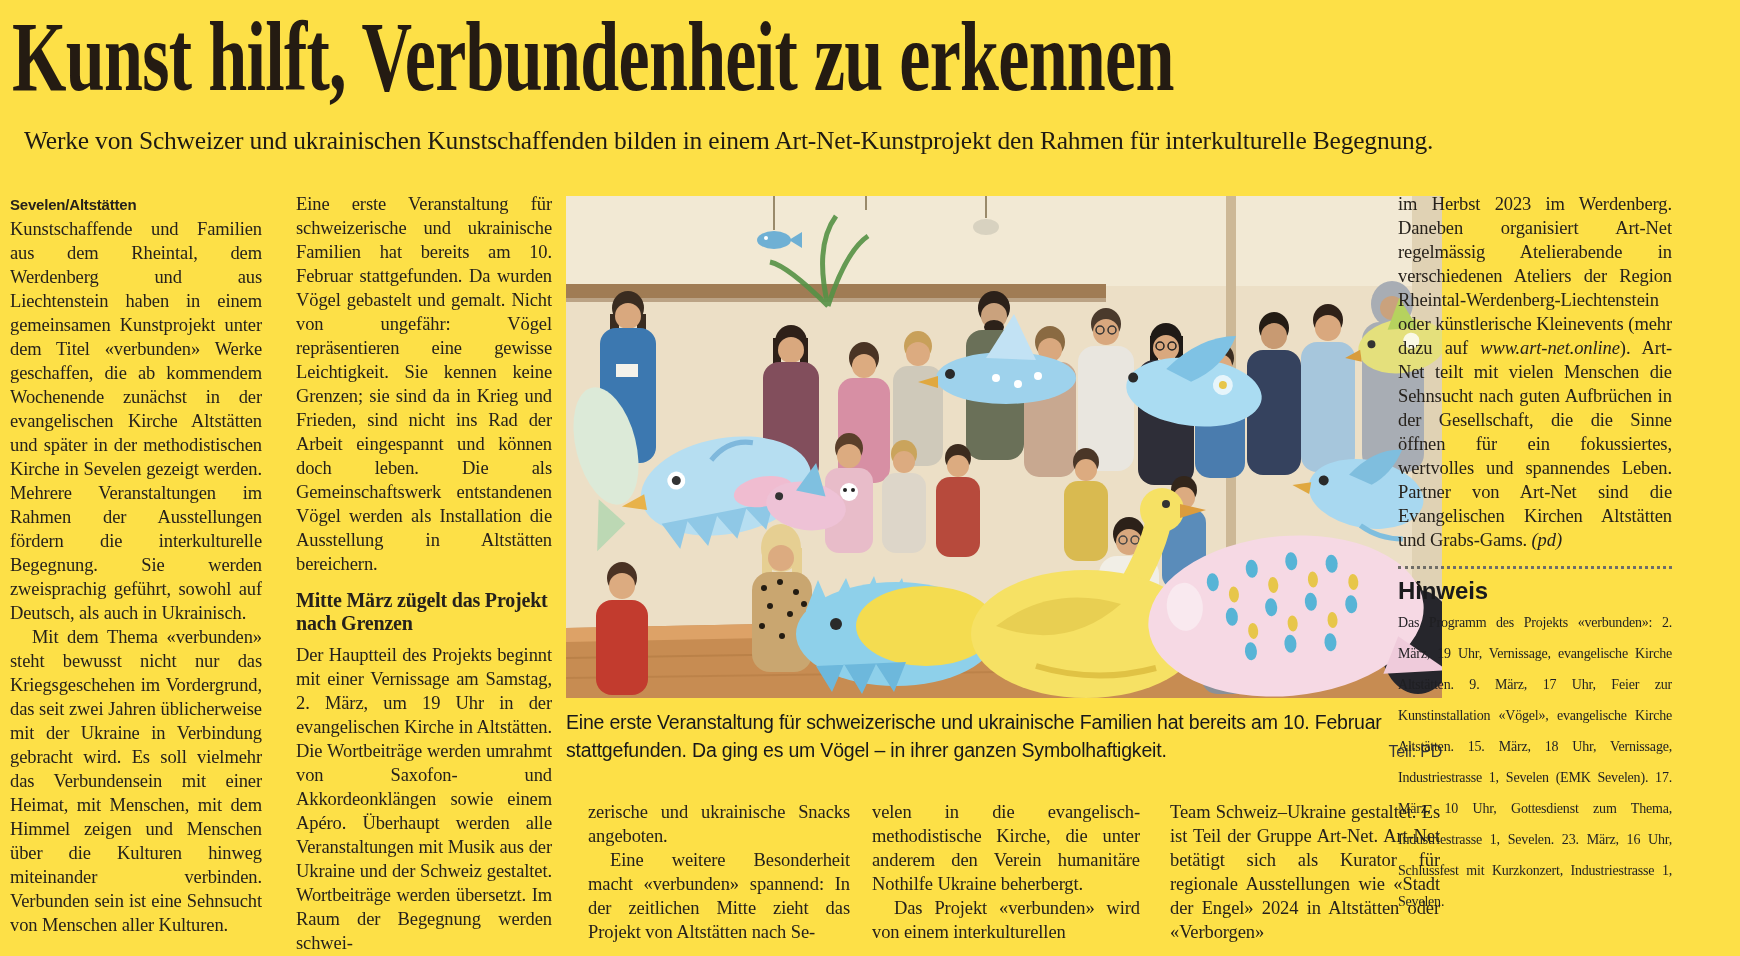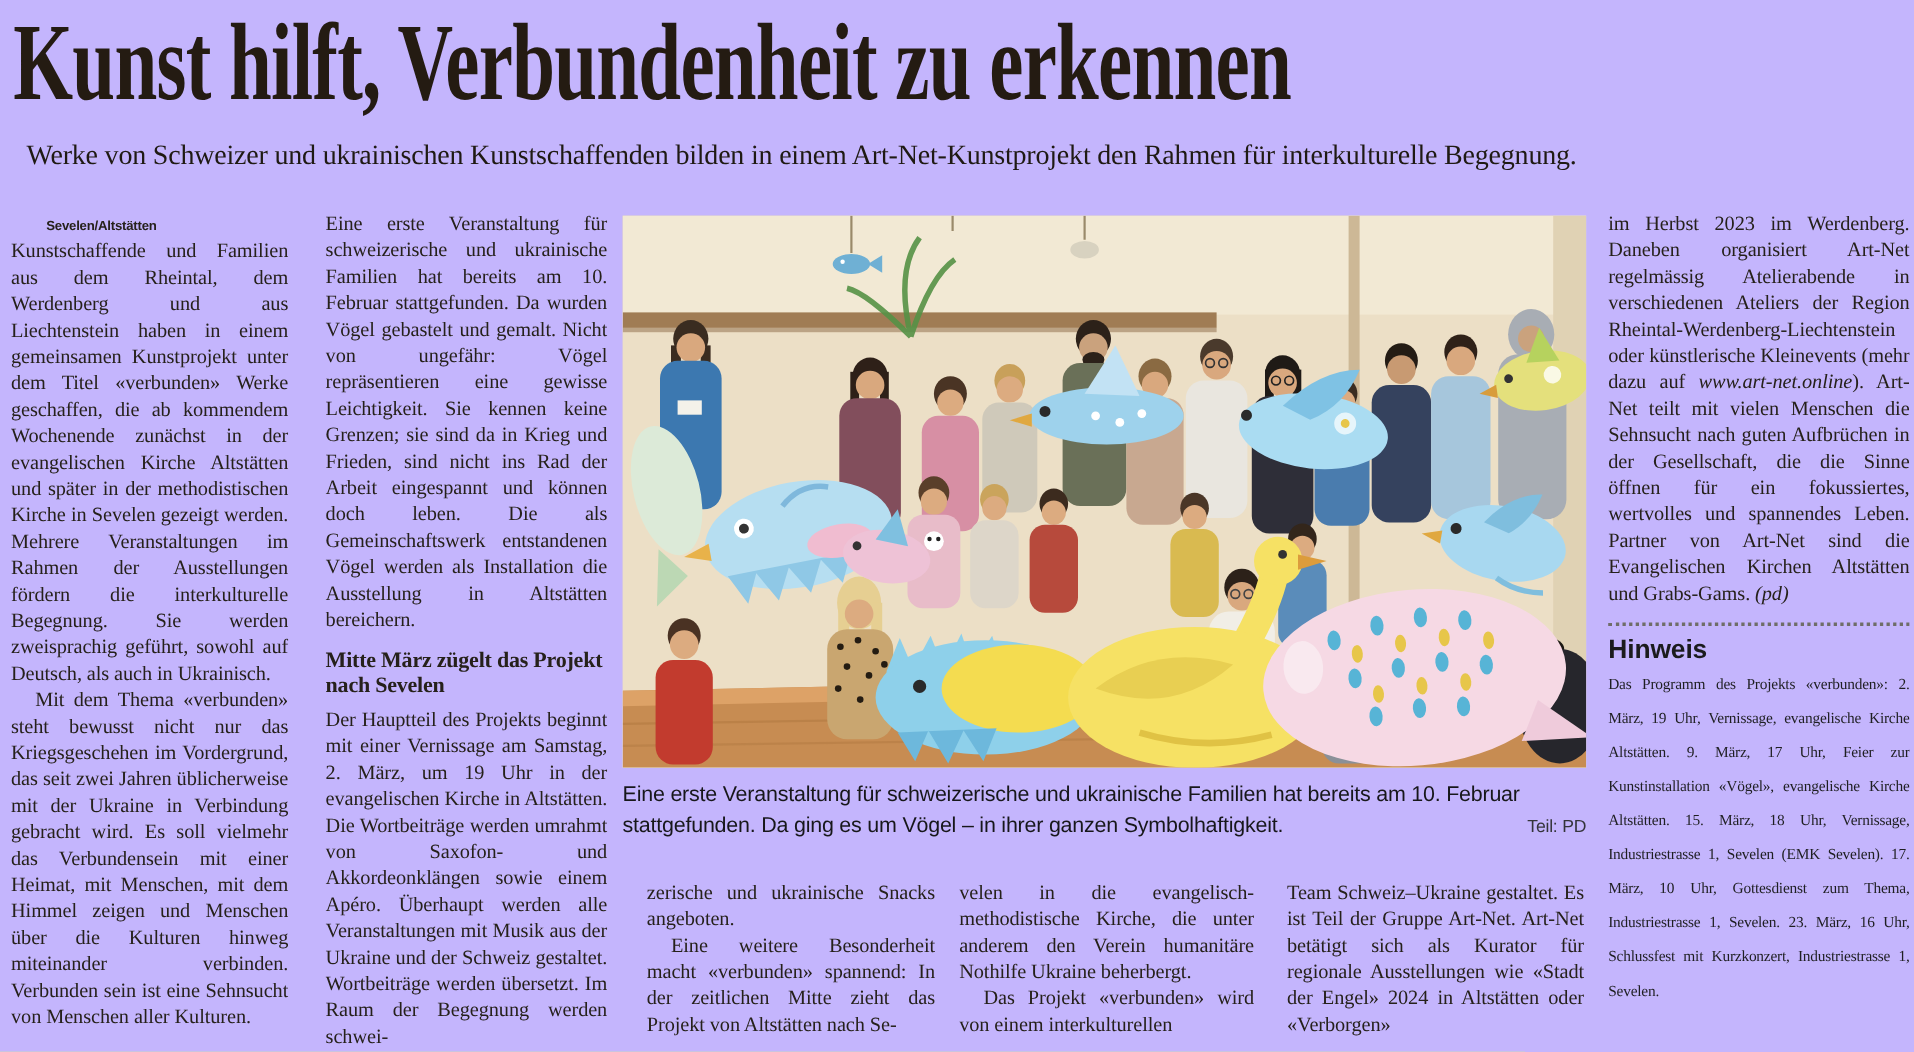--- a/index.html
+++ b/index.html
@@ -1,18 +1,18 @@
 <!DOCTYPE html>
 <html lang="de"><head>
 <meta charset="utf-8">
 <style>
   html,body { margin:0; padding:0; background:#cfcdc8; }
   .sheet {
     position:relative; width:1740px; height:956px;
-    background:#c4b5fd; overflow:hidden;
+    background:#fde047; overflow:hidden;
     font-family:"Liberation Serif", serif; color:#26211b;
   }
   .headline {
     position:absolute; left:12px; top:8px; margin:0;
     font-family:"Liberation Serif", serif; font-weight:bold;
     font-size:100px; line-height:98px; letter-spacing:-1px;
     color:#241b12; white-space:nowrap;
     transform:scaleX(0.70); transform-origin:left top;
   }
   .subhead {
@@ -24,24 +24,24 @@
     font-size:18.5px; line-height:24px; letter-spacing:-0.1px;
     text-align:justify; hyphens:auto; -webkit-hyphens:auto;
   }
   .bodycol p { margin:0; }
   .bodycol p.indent { text-indent:22px; }
   .col1 { left:10px;   width:252px; }
   .col2 { left:296px;  width:256px; }
   .col3 { left:588px;  top:800px; width:262px; height:156px; }
   .col4 { left:872px;  top:800px; width:268px; height:156px; }
   .col5 { left:1170px; top:800px; width:270px; height:156px; }
-  .col6 { left:1462px; width:274px; }
+  .col6 { left:1398px; width:274px; }
   .dateline {
     font-family:"Liberation Sans", sans-serif; font-weight:bold;
-    font-size:12px; letter-spacing:-0.2px;margin-left:32px;
+    font-size:15px; letter-spacing:-0.2px;
   }
   .colsubhead {
     font-weight:bold; font-size:20px; line-height:23px;
     margin:13px 0 8px 0 !important; text-align:left; letter-spacing:-0.2px;
   }
   .em { font-style:italic; }
   .photo {
     position:absolute; left:566px; top:196px; width:876px; height:502px;
     margin:0; background:#e9dec4; overflow:hidden;
   }
@@ -77,21 +77,21 @@
   <h1 class="headline">Kunst hilft, Verbundenheit zu erkennen</h1>
   <p class="subhead">Werke von Schweizer und ukrainischen Kunstschaffenden bilden in einem Art-Net-Kunstprojekt den Rahmen für interkulturelle Begegnung.</p>
 
   <div class="bodycol col1">
     <p><span class="dateline">Sevelen/Altstätten</span> <span>Kunstschaffende und Familien aus dem Rheintal, dem Werdenberg und aus Liechtenstein haben in einem gemeinsamen Kunstprojekt unter dem Titel «verbunden» Werke geschaffen, die ab kommendem Wochenende zunächst in der evangelischen Kirche Altstätten und später in der methodistischen Kirche in Sevelen gezeigt werden. Mehrere Veranstaltungen im Rahmen der Ausstellungen fördern die interkulturelle Begegnung. Sie werden zweisprachig geführt, sowohl auf Deutsch, als auch in Ukrainisch.</span></p>
     <p class="indent">Mit dem Thema «verbunden» steht bewusst nicht nur das Kriegsgeschehen im Vordergrund, das seit zwei Jahren üblicherweise mit der Ukraine in Verbindung gebracht wird. Es soll vielmehr das Verbundensein mit einer Heimat, mit Menschen, mit dem Himmel zeigen und Menschen über die Kulturen hinweg miteinander verbinden. Verbunden sein ist eine Sehnsucht von Menschen aller Kulturen.</p>
   </div>
 
   <div class="bodycol col2">
     <p>Eine erste Veranstaltung für schweizerische und ukrainische Familien hat bereits am 10. Februar stattgefunden. Da wurden Vögel gebastelt und gemalt. Nicht von ungefähr: Vögel repräsentieren eine gewisse Leichtigkeit. Sie kennen keine Grenzen; sie sind da in Krieg und Frieden, sind nicht ins Rad der Arbeit eingespannt und können doch leben. Die als Gemeinschaftswerk entstandenen Vögel werden als Installation die Ausstellung in Altstätten bereichern.</p>
-    <p class="colsubhead">Mitte März zügelt das Projekt nach Sevelen</p>
+    <p class="colsubhead">Mitte März zügelt das Projekt nach Grenzen</p>
     <p>Der Hauptteil des Projekts beginnt mit einer Vernissage am Samstag, 2. März, um 19 Uhr in der evangelischen Kirche in Altstätten. Die Wortbeiträge werden umrahmt von Saxofon- und Akkordeonklängen sowie einem Apéro. Überhaupt werden alle Veranstaltungen mit Musik aus der Ukraine und der Schweiz gestaltet. Wortbeiträge werden übersetzt. Im Raum der Begegnung werden schwei-</p>
   </div>
 
   <figure class="photo">
     <svg width="876" height="502" viewBox="0 0 876 502" role="img">
 
       <rect x="0" y="0" width="876" height="502" fill="#ecdfc6"></rect>
       <rect x="0" y="0" width="876" height="90" fill="#f2e9d4"></rect>
       <rect x="0" y="88" width="540" height="14" fill="#a07c54"></rect>
       <rect x="0" y="102" width="540" height="4" fill="#8a6844" opacity="0.5"></rect>

